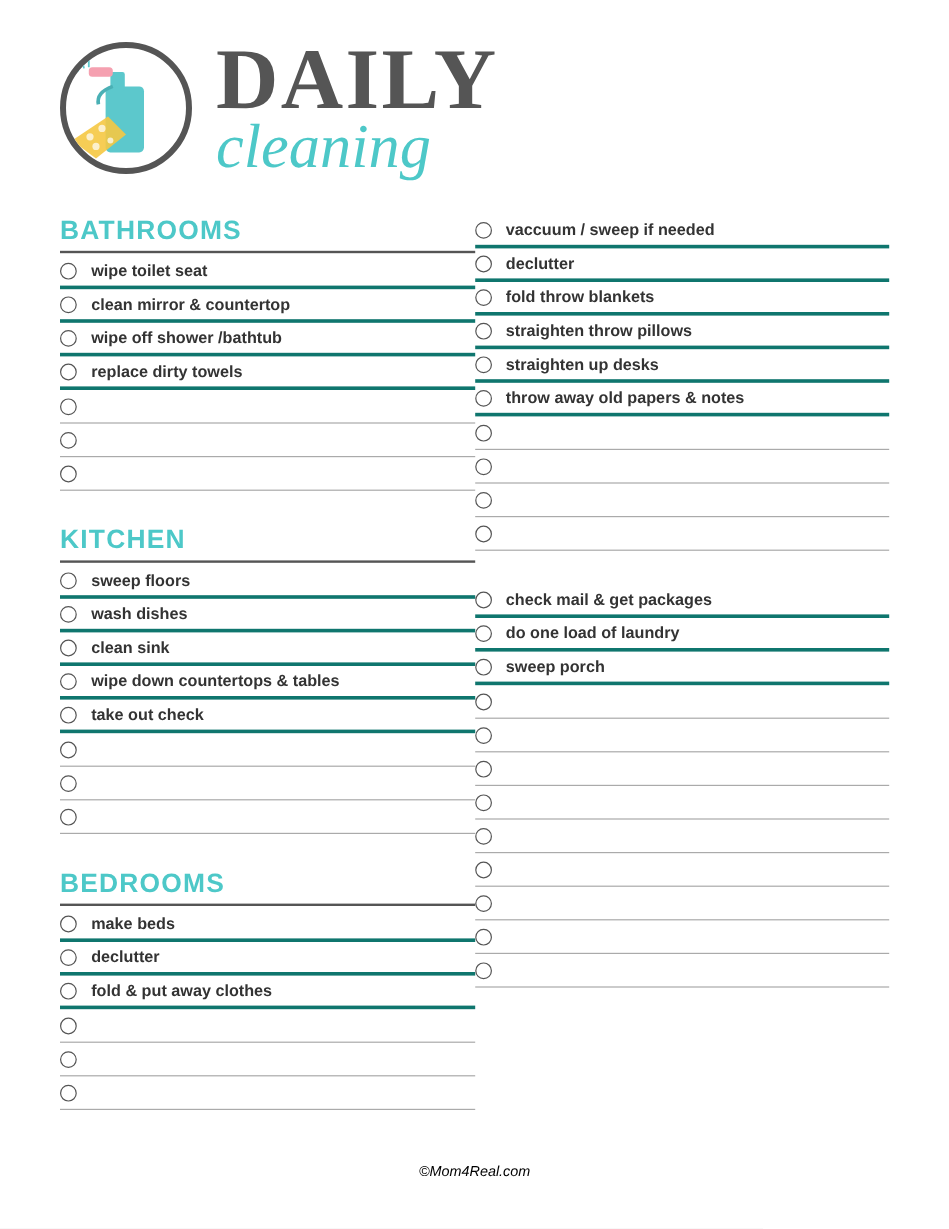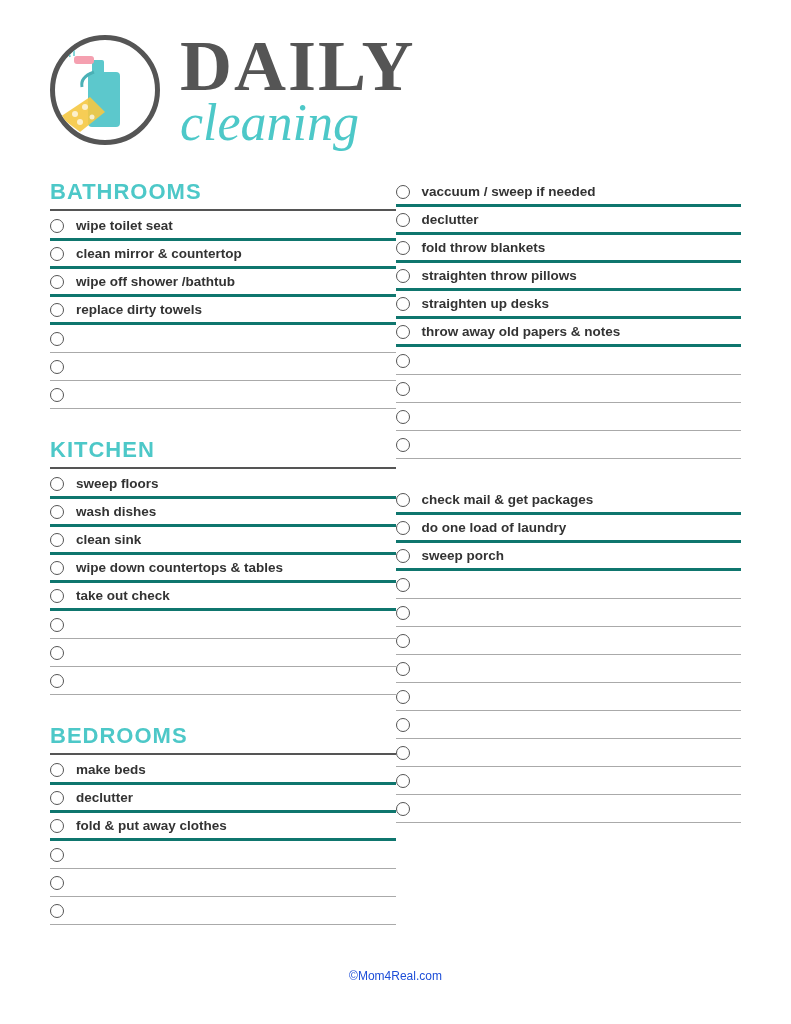--- a/index.html
+++ b/index.html
@@ -106,21 +106,22 @@
       align-items: center;
       border-bottom: 1px solid #aaa;
       padding: 5px 0;
       min-height: 28px;
     }
     
     .footer {
       text-align: center;
       margin-top: 16px;
       font-size: 12px;
-      color: #1d4ed8;
+      color: #000000;
+      font-style: italic;
     }
   </style>
 </head>
 <body>
 
 <div class="page">
 
   <div class="header">
     <div class="logo-circle">
 

